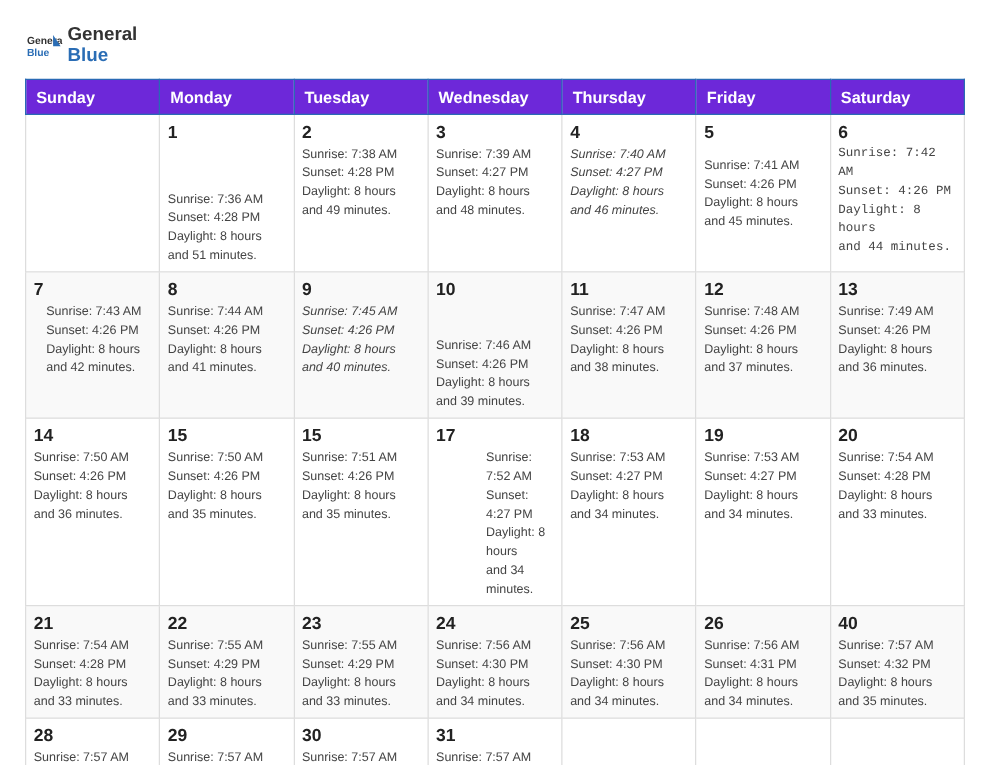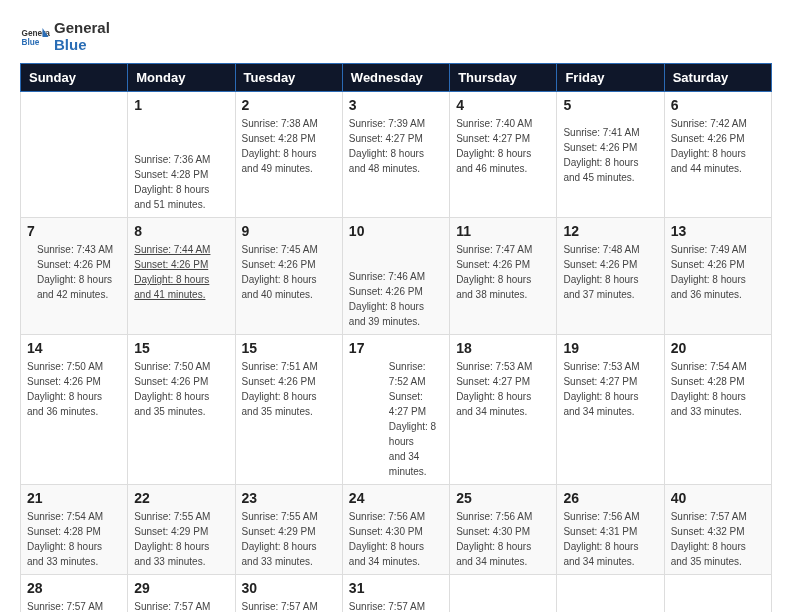--- a/index.html
+++ b/index.html
@@ -33,21 +33,21 @@
       font-size: 16px;
       color: #555;
       font-weight: bold;
     }
     table {
       width: 100%;
       border-collapse: collapse;
       border: 1px solid #ccc;
     }
     th {
-      background-color: #0f172a;
+      background-color: #6d28d9;
       color: white;
       text-align: left;
       padding: 6px 8px;
       font-size: 13px;
       border: 1px solid #2a6ab5;
     }
     td {
       border: 1px solid #ddd;
       vertical-align: top;
       padding: 5px 6px;
@@ -127,58 +127,58 @@
         </td>
         <td>
           <div class="day-number">3</div>
           <div class="day-info" style="white-space: pre-line;">Sunrise: 7:39 AM
 Sunset: 4:27 PM
 Daylight: 8 hours
 and 48 minutes.</div>
         </td>
         <td>
           <div class="day-number">4</div>
-          <div class="day-info" style="white-space: pre-line;">Sunrise: 7:40 AM
+          <div class="day-info" style="white-space: pre-line; font-style: italic;">Sunrise: 7:40 AM
 Sunset: 4:27 PM
 Daylight: 8 hours
 and 46 minutes.</div>
         </td>
         <td>
           <div class="day-number">5</div>
           <div class="day-info" style="white-space: pre-line; margin-top: 12px;">Sunrise: 7:41 AM
 Sunset: 4:26 PM
 Daylight: 8 hours
 and 45 minutes.</div>
         </td>
         <td>
           <div class="day-number">6</div>
-          <div class="day-info" style="white-space: pre-line;">Sunrise: 7:42 AM
+          <div class="day-info" style="white-space: pre-line; font-family: Liberation Mono, monospace;">Sunrise: 7:42 AM
 Sunset: 4:26 PM
 Daylight: 8 hours
 and 44 minutes.</div>
         </td>
       </tr>
       <tr>
         <td>
           <div class="day-number">7</div>
           <div class="day-info" style="white-space: pre-line; margin-left: 10px;">Sunrise: 7:43 AM
 Sunset: 4:26 PM
 Daylight: 8 hours
 and 42 minutes.</div>
         </td>
         <td>
           <div class="day-number">8</div>
-          <div class="day-info" style="white-space: pre-line; text-decoration: underline;">Sunrise: 7:44 AM
+          <div class="day-info" style="white-space: pre-line;">Sunrise: 7:44 AM
 Sunset: 4:26 PM
 Daylight: 8 hours
 and 41 minutes.</div>
         </td>
         <td>
           <div class="day-number">9</div>
-          <div class="day-info" style="white-space: pre-line;">Sunrise: 7:45 AM
+          <div class="day-info" style="white-space: pre-line; font-style: italic;">Sunrise: 7:45 AM
 Sunset: 4:26 PM
 Daylight: 8 hours
 and 40 minutes.</div>
         </td>
         <td>
           <div class="day-number">10</div>
           <div class="day-info" style="white-space: pre-line; margin-top: 30px;">Sunrise: 7:46 AM
 Sunset: 4:26 PM
 Daylight: 8 hours
 and 39 minutes.</div>

